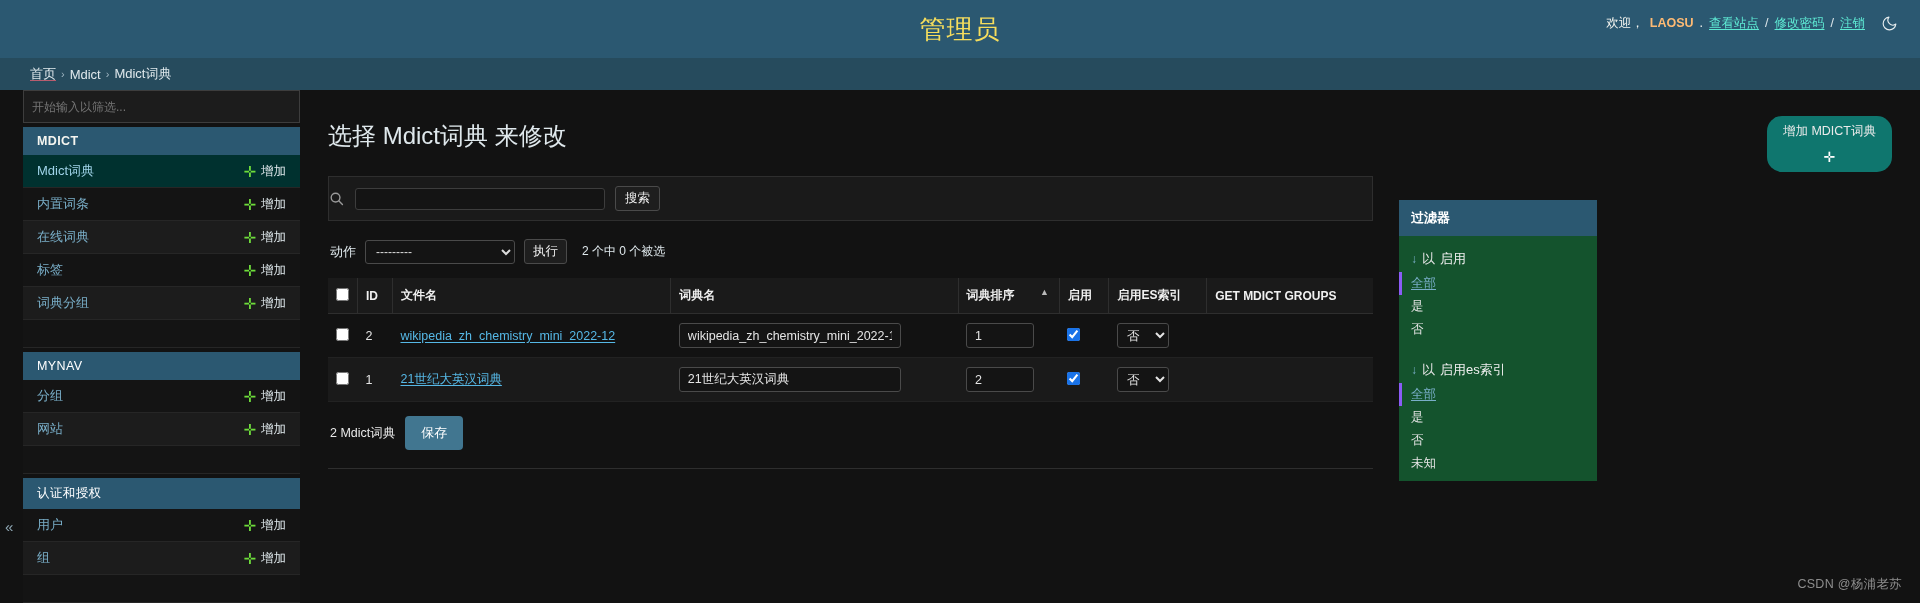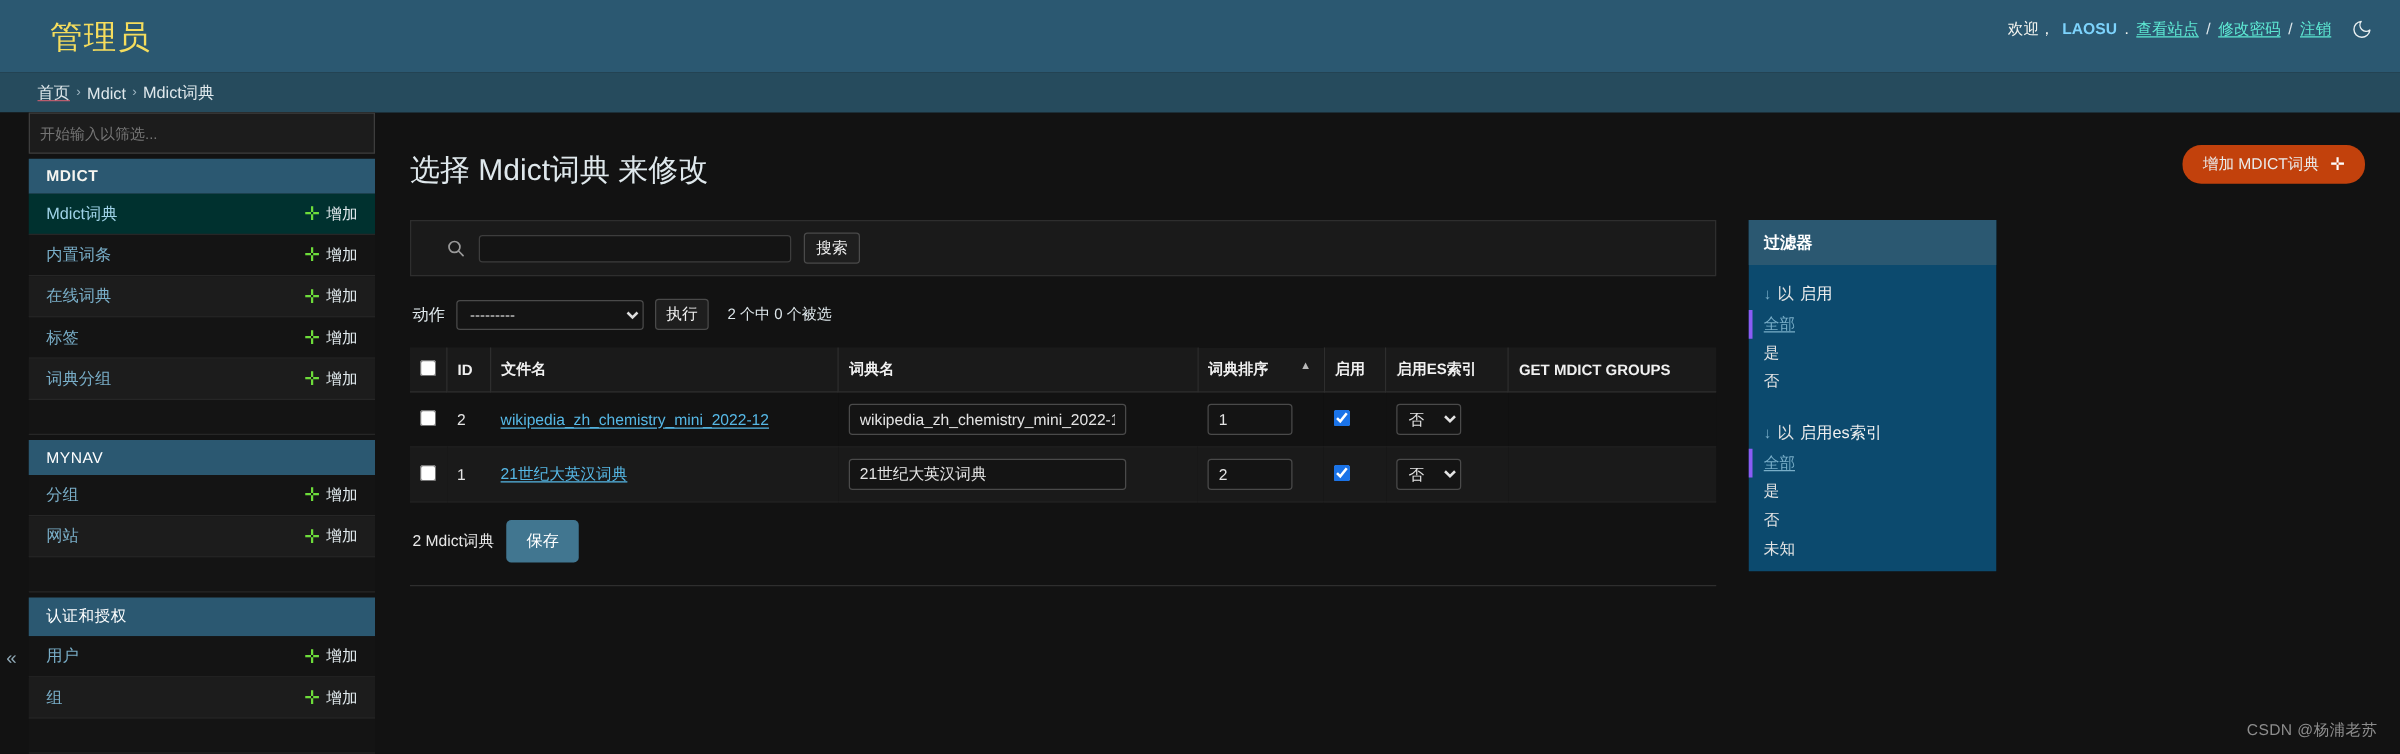--- a/index.html
+++ b/index.html
@@ -7,30 +7,30 @@
   body {
     width:1920px; height:603px;
     background:#121212;
     font-family:"Liberation Sans","DejaVu Sans",sans-serif;
     color:#e0e0e0; overflow:hidden; position:relative;
   }
 
   
   #header {
     height:58px; background:#2b5871; position:relative;
-    display:flex; align-items:center; padding:0 40px;
+    display:flex; align-items:center; padding:0 40px;justify-content:center;
   }
   #branding { font-size:26px; color:#f5dd5d; font-weight:400; letter-spacing:1px; }
   #user-tools {
     position:absolute; right:22px; top:0; height:46px;
     display:flex; align-items:center; gap:6px;
     font-size:12.5px; color:#f5f5f0;
   }
   #user-tools a { color:#5eead4; text-decoration:underline; text-underline-offset:2px; }
-  #user-tools .uname { font-weight:bold; color:#7dd3fc; text-decoration:none; }
+  #user-tools .uname { font-weight:bold; color:#fdba74; text-decoration:none; }
   .sep { color:#dfe8ec; }
   .theme-toggle { margin-left:10px; cursor:pointer; display:flex; align-items:center; }
 
   
   #breadcrumbs {
     height:32px; background:#264b5d; display:flex; align-items:center;
     padding:0 30px; font-size:13px; color:#dfe8ec; gap:5px;
   }
   #breadcrumbs a { color:#dfe8ec; text-decoration:none; }
   #breadcrumbs a:first-child { text-decoration:underline; text-decoration-color:#b85c6e; text-underline-offset:2px;}
@@ -70,32 +70,32 @@
   #nav-toggle {
     position:absolute; left:5px; top:428px; color:#8fa8b5;
     font-size:15px; cursor:pointer; user-select:none;
   }
 
   
   #content { flex:1; padding:22px 28px 0 28px; position:relative; }
   #content-title-row { display:flex; align-items:flex-start; justify-content:space-between; }
   #content h1 { font-size:24px; font-weight:400; color:#dfe8ec; margin:8px 0 24px 0; }
   #object-tools {
-    background:#c2410c; color:#eaeaea; border-radius:15px;
+    background:#0f766e; color:#eaeaea; border-radius:15px;
     padding:7px 16px; font-size:12.5px; display:inline-flex;
-    align-items:center; gap:9px; cursor:pointer; margin-top:4px;
+    align-items:center; gap:9px; cursor:pointer; margin-top:4px;flex-direction:column;
   }
   #object-tools .plus-w { color:#fff; font-weight:bold; font-size:14px;}
 
   #content-inner { display:flex; gap:0; }
   #changelist { flex:1; max-width:1045px; }
 
   
   #toolbar {
-    background:#1a1a1a; border:1px solid #2e2e2e; padding:9px 28px;
+    background:#1a1a1a; border:1px solid #2e2e2e; padding:9px 0;
     display:flex; align-items:center; gap:10px;
   }
   .search-icon { color:#9a9a9a; width:16px; height:16px; }
   #searchbar {
     flex:0 0 auto; width:250px; height:22px; background:#141414;
     border:1px solid #3d3d3d; border-radius:3px; color:#e0e0e0;
     font-size:12px; padding:2px 7px; outline:none; font-family:inherit;
   }
   .search-submit {
     background:#1e1e1e; border:1px solid #4a4a4a; border-radius:3px;
@@ -162,21 +162,21 @@
   }
   .save-btn {
     background:#417690; color:#fff; border:none; border-radius:4px;
     font-size:13px; padding:8px 16px; cursor:pointer; font-family:inherit;
   }
   #bottom-rule { border-top:1px solid #2e2e2e; width:100%; }
 
   
   #changelist-filter {
     width:198px; min-width:198px; margin-left:26px;
-    background:#0c4a6e; align-self:flex-start;
+    background:#14532d; align-self:flex-start;margin-top:24px;
   }
   #changelist-filter h2 {
     background:#2b5871; color:#fff; font-size:13px; font-weight:bold;
     margin:0; padding:9px 12px;
   }
   .filter-title {
     font-size:13px; color:#e4e4e4; padding:14px 12px 4px 12px;
     display:flex; align-items:center; gap:5px;
   }
   .filter-arrow { color:#79aec8; font-size:12px; }

